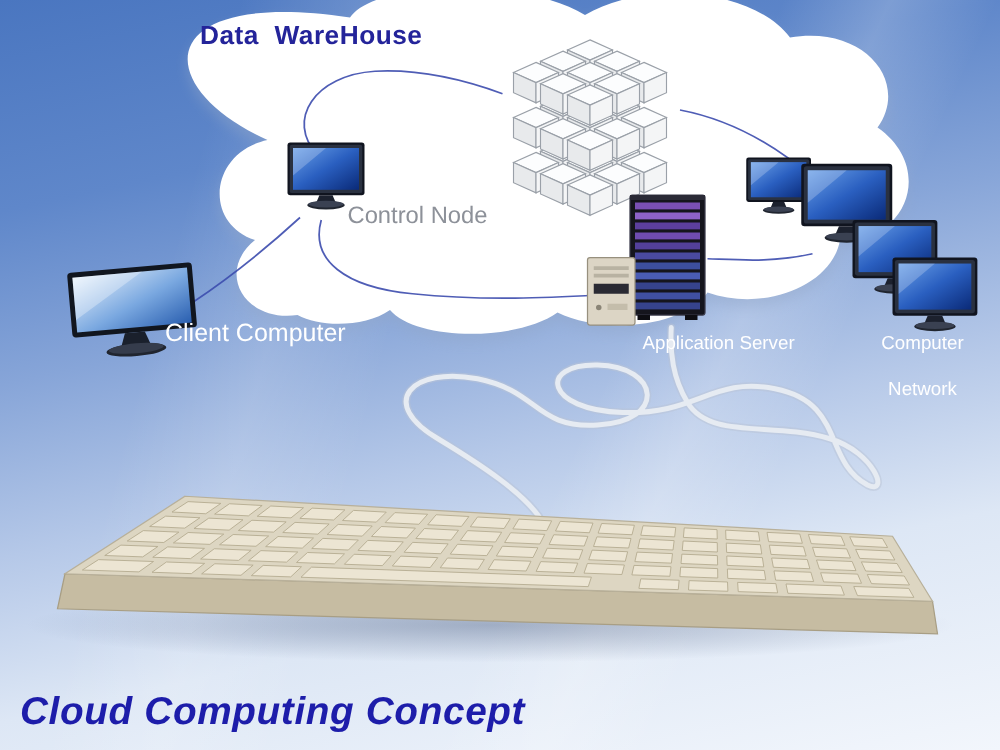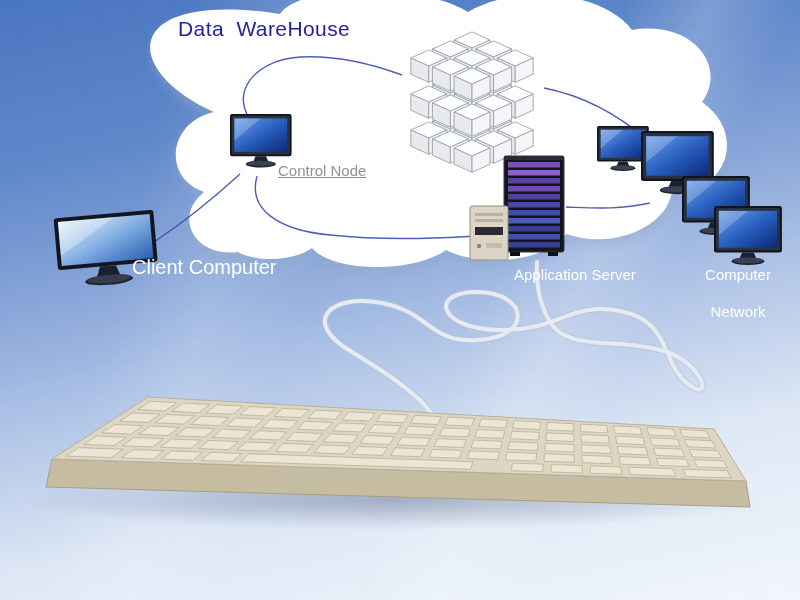--- a/index.html
+++ b/index.html
@@ -7,22 +7,22 @@
   .stage{
     position:relative;width:800px;height:600px;overflow:hidden;
     font-family:"Liberation Sans",sans-serif;
     background:
       linear-gradient(115deg, rgba(255,255,255,0) 58%, rgba(255,255,255,0.20) 66%, rgba(255,255,255,0) 74%),
       linear-gradient(105deg, rgba(255,255,255,0) 20%, rgba(255,255,255,0.14) 30%, rgba(255,255,255,0) 40%),
       linear-gradient(168deg, var(--sky-top,#4a76c0) 0%, #5f87ca 22%, #87a5d8 40%, #b5c8e8 58%, #dde7f5 75%, #f2f6fc 100%);
   }
   svg.scene{position:absolute;left:0;top:0;}
   .lbl{position:absolute;white-space:nowrap;}
-  .lbl-dw{left:178px;top:17px;font-size:21px;letter-spacing:.4px;font-weight:400;color:var(--dw-text,#24249a);white-space:pre;}
-  .lbl-cn{left:278px;top:162px;font-size:15px;color:var(--muted-text,#8d9199);text-decoration:underline;}
+  .lbl-dw{left:160px;top:17px;font-size:21px;letter-spacing:.4px;font-weight:700;color:var(--dw-text,#24249a);white-space:pre;}
+  .lbl-cn{left:278px;top:162px;font-size:19px;color:var(--muted-text,#8d9199);}
   .lbl-cc{left:132px;top:256px;font-size:20px;color:#ffffff;}
   .lbl-as{left:514px;top:266px;font-size:15px;color:#ffffff;}
   .lbl-net{left:692px;top:256px;width:92px;text-align:center;font-size:15px;color:#ffffff;line-height:37px;white-space:normal;}
   .title{position:absolute;left:16px;top:551px;font-size:31px;font-weight:bold;font-style:italic;
          color:var(--title-color,#1d1daa);letter-spacing:.5px;}
   .key{fill:#ece5d3;stroke:#b3aa8f;stroke-width:.7;}
 </style>
 </head>
 <body>
 
@@ -259,13 +259,14 @@
 
   <div class="lbl lbl-dw">Data  WareHouse</div>
   <div class="lbl lbl-cn">Control Node</div>
   <div class="lbl lbl-cc">Client Computer</div>
   <div class="lbl lbl-net">
     <div>Computer</div>
     <div>Network</div>
   </div>
   <div class="lbl lbl-as">Application Server</div>
 
+  <div class="title">Cloud Computing Concept</div>
 </div>
 
 </body></html>

